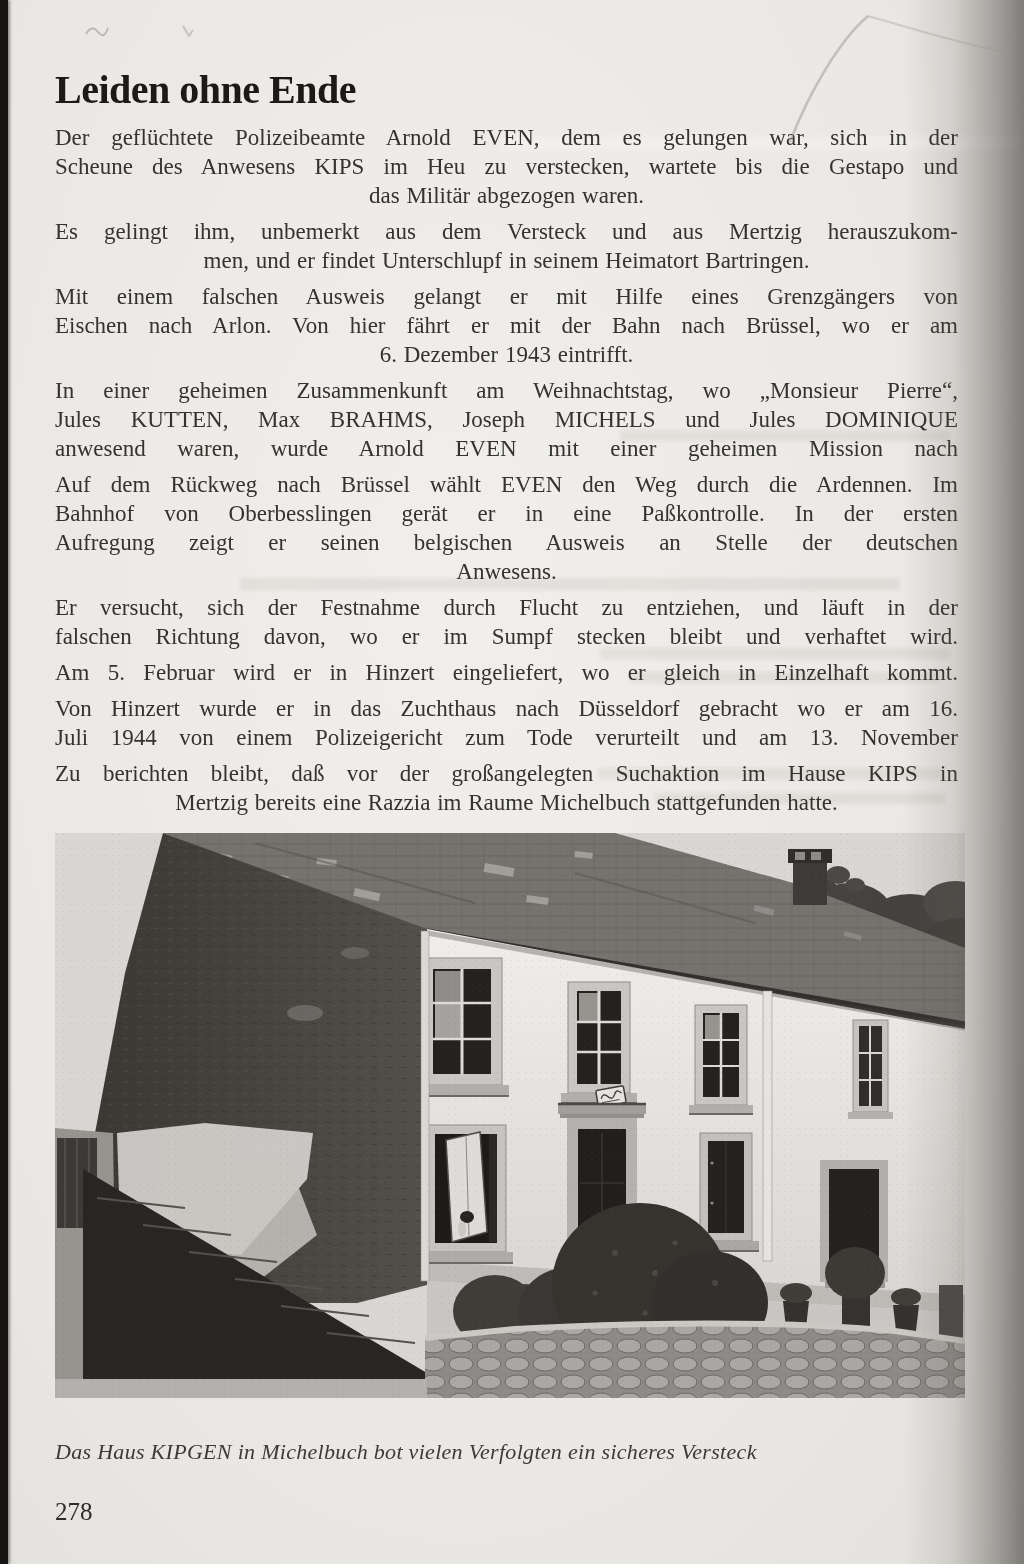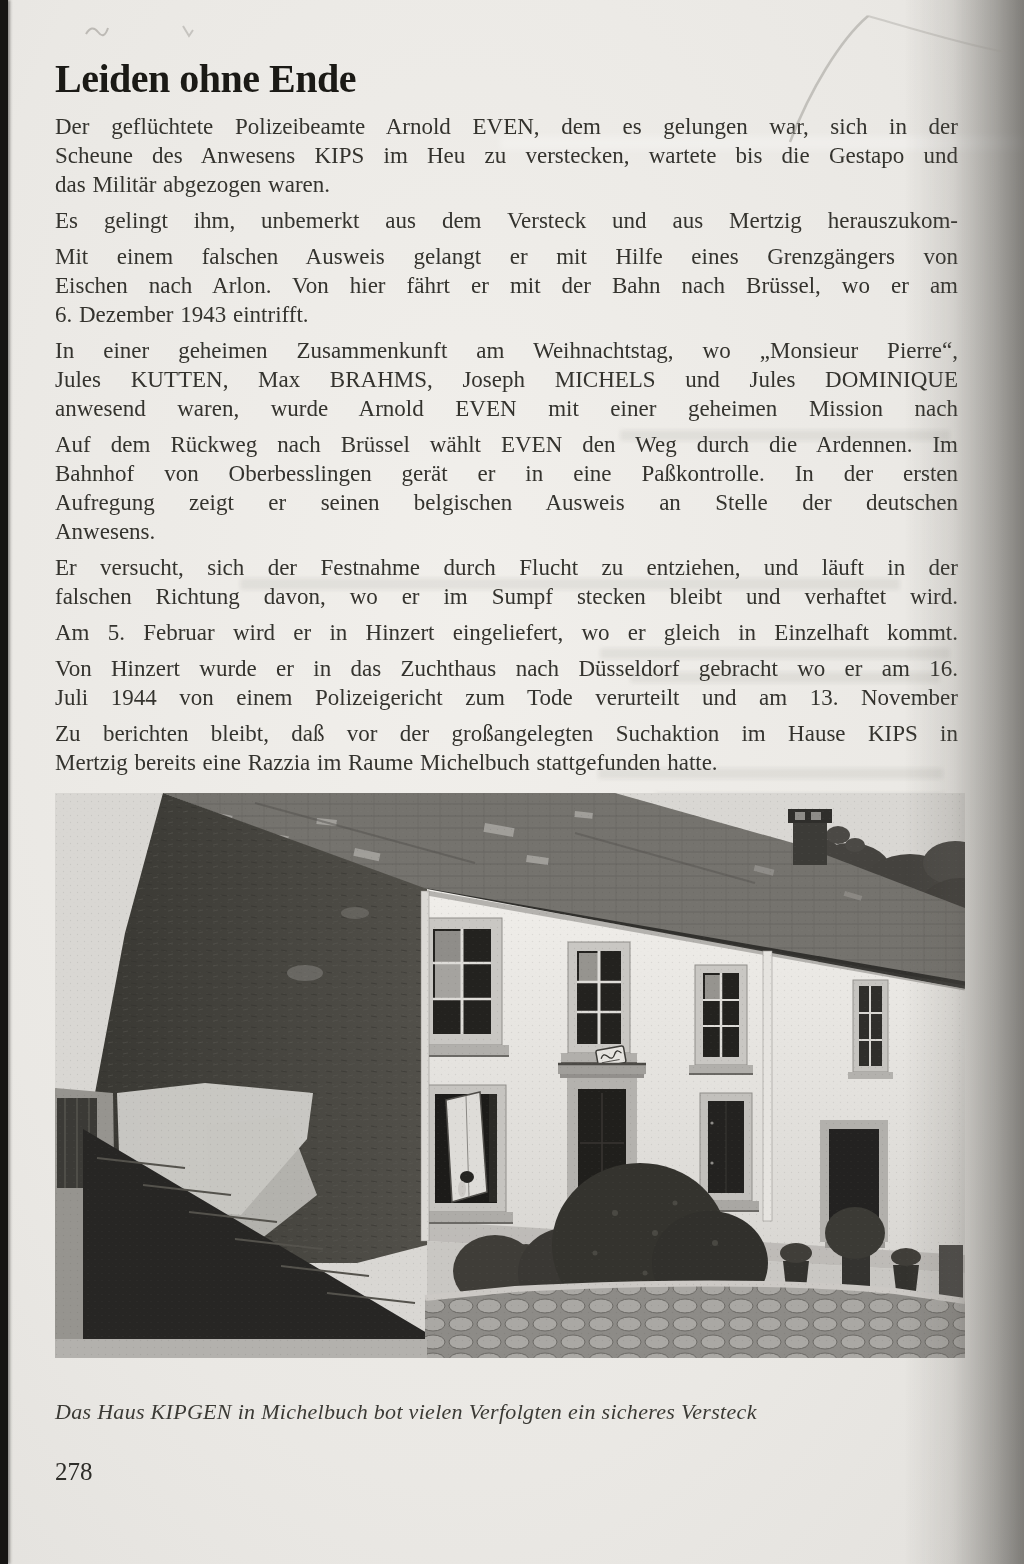--- a/index.html
+++ b/index.html
@@ -5,32 +5,32 @@
   html,body{margin:0;padding:0;}
   body{
     width:1024px;height:1564px;overflow:hidden;position:relative;
     background:#eceae6;
     font-family:"Liberation Serif", serif;
   }
   .page{
     position:absolute;inset:0;
     background:radial-gradient(ellipse at 45% 38%, #f1efeb 0%, #eae8e4 65%, #e3e1dd 100%);
   }
-  .content{position:absolute;left:55px;top:4px;width:903px;z-index:2;}
+  .content{position:absolute;left:55px;top:15px;width:903px;z-index:2;}
   .spacer-top{height:52px;}
   .title{
     font-size:40px;line-height:46px;font-weight:bold;color:#1b1a16;
     margin:0 0 10px 0;letter-spacing:-0.5px;
   }
   .par{margin:0 0 7px 0;}
   .ln{
     font-size:23px;line-height:29px;color:#34332e;word-spacing:1px;
   }
   .jl{text-align:justify;text-align-last:justify;}
-  .ll{text-align:left;}
+  .ll{text-align:center;}
   .photo{display:block;margin-top:16px;}
   .caption{
     margin-top:40px;font-style:italic;font-size:22px;line-height:28px;
     color:#3b3a35;letter-spacing:0.3px;
   }
   .pageno{margin-top:32px;font-size:25px;color:#2e2d29;font-family:Liberation Serif, serif;}
   .ghost{
     position:absolute;z-index:1;background:rgba(120,117,110,0.11);
     filter:blur(2px);border-radius:3px;
   }
@@ -68,20 +68,21 @@
     <div class="spacer-top"></div>
     <h1 class="title">Leiden ohne Ende</h1>
 
     <div class="par">
       <div class="ln jl">Der geflüchtete Polizeibeamte Arnold EVEN, dem es gelungen war, sich in der</div>
       <div class="ln jl">Scheune des Anwesens KIPS im Heu zu verstecken, wartete bis die Gestapo und</div>
       <div class="ln ll">das Militär abgezogen waren.</div>
     </div>
     <div class="par">
       <div class="ln jl">Es gelingt ihm, unbemerkt aus dem Versteck und aus Mertzig herauszukom-</div>
+      <div class="ln ll">men, und er findet Unterschlupf in seinem Heimatort Bartringen.</div>
     </div>
     <div class="par">
       <div class="ln jl">Mit einem falschen Ausweis gelangt er mit Hilfe eines Grenzgängers von</div>
       <div class="ln jl">Eischen nach Arlon. Von hier fährt er mit der Bahn nach Brüssel, wo er am</div>
       <div class="ln ll">6. Dezember 1943 eintrifft.</div>
     </div>
     <div class="par">
       <div class="ln jl">In einer geheimen Zusammenkunft am Weihnachtstag, wo „Monsieur Pierre“,</div>
       <div class="ln jl">Jules KUTTEN, Max BRAHMS, Joseph MICHELS und Jules DOMINIQUE</div>
       <div class="ln jl">anwesend waren, wurde Arnold EVEN mit einer geheimen Mission nach</div>

